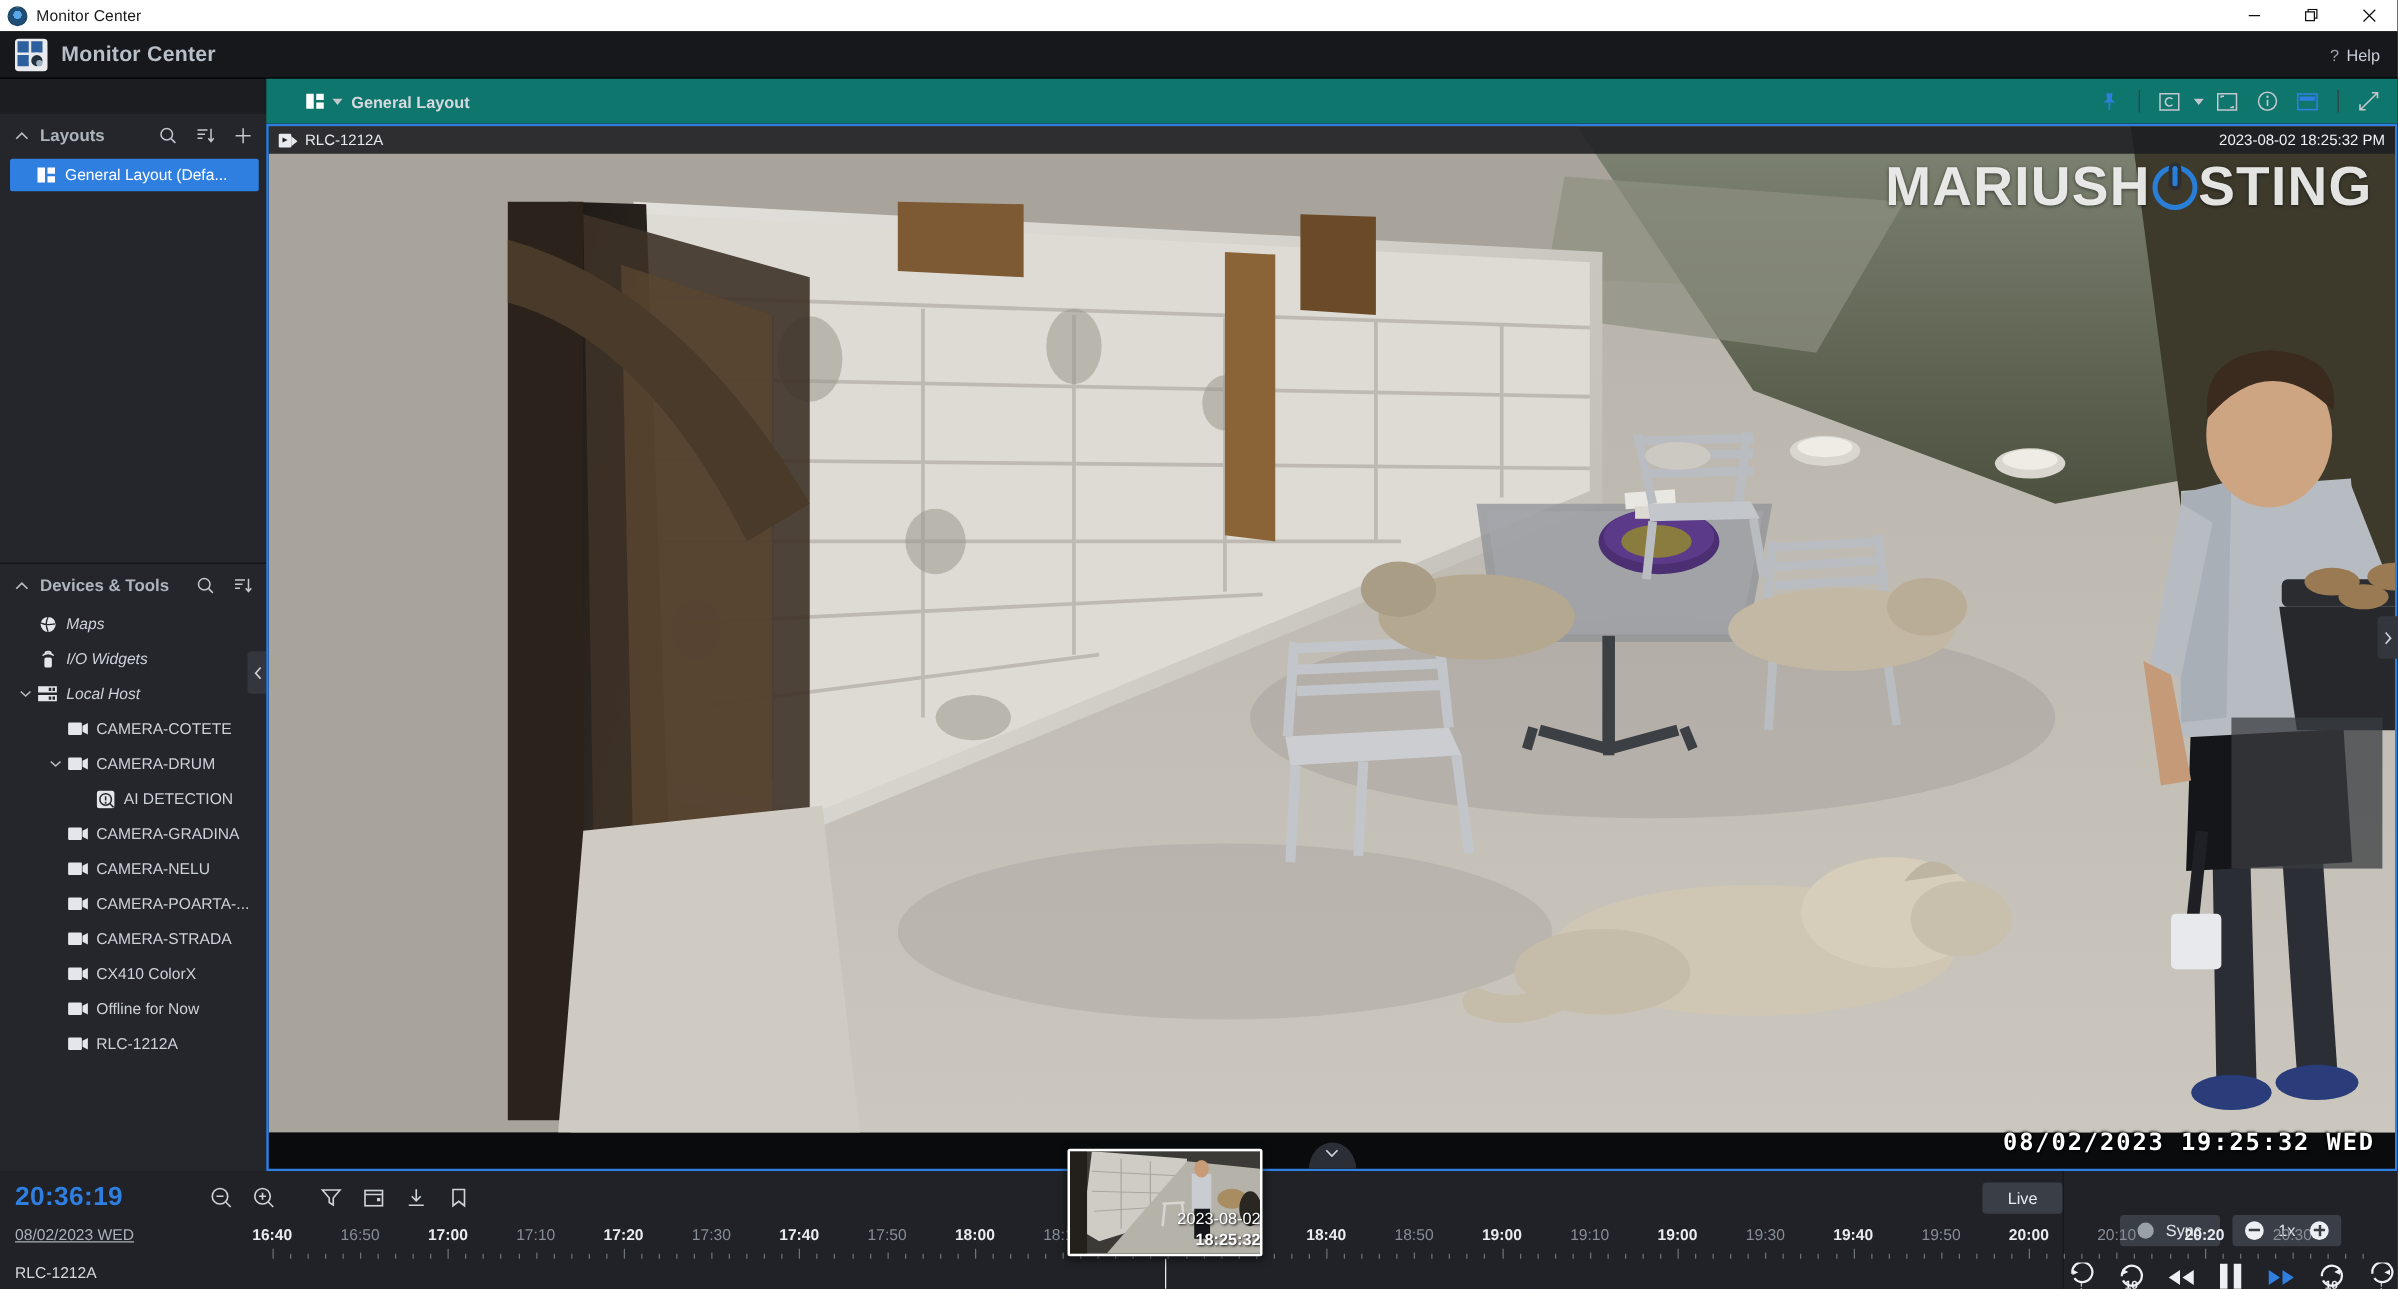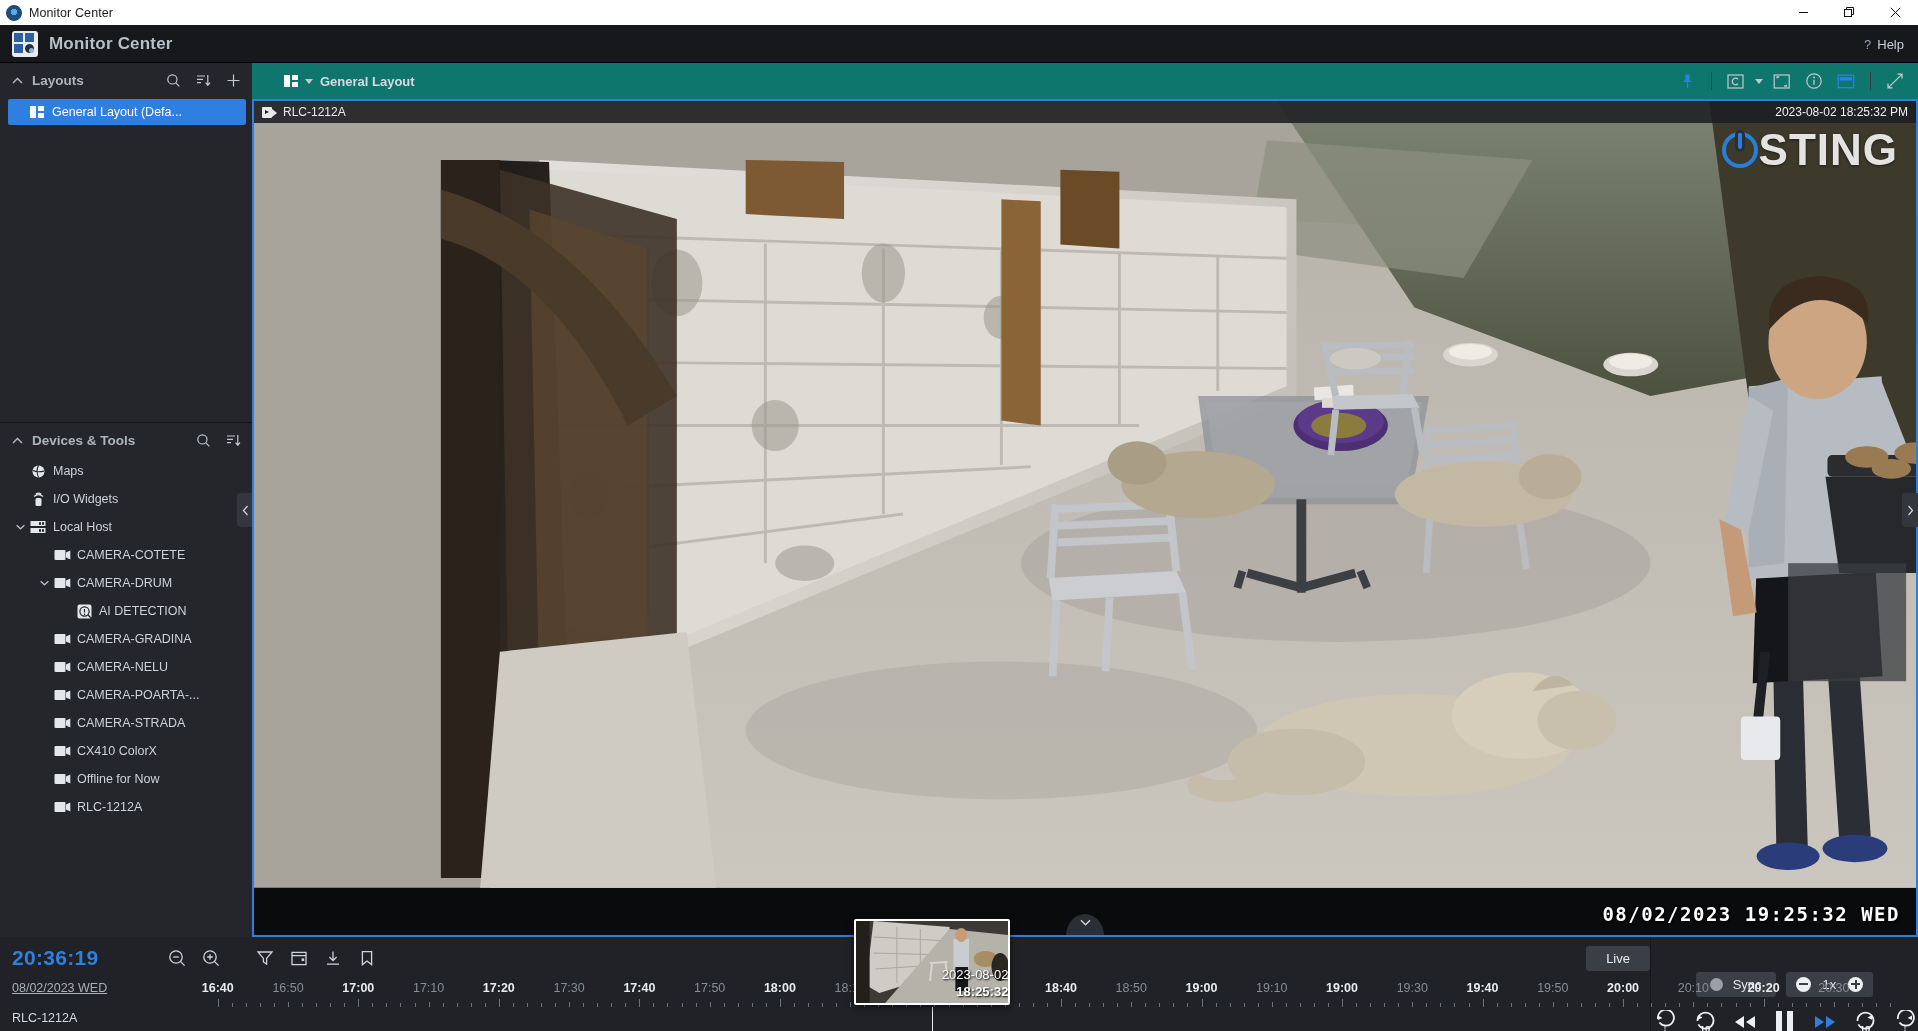--- a/index.html
+++ b/index.html
@@ -57,22 +57,22 @@
     display: flex; align-items: center; gap: 6px;
     font-size: 13px; color: #c9ced6;
   }
   .help-q { font-size: 13px; color: #9aa1ab; }
 
   
   .body-row { display: flex; height: 874px; }
 
   
   .sidebar {
-    width: 252px; background: #24262b; flex: none;
-    display: flex; flex-direction: column; position: relative;
+    width: 213px; background: #24262b; flex: none;
+    display: flex; flex-direction: column; position: relative; margin-top: 28px;
   }
   .panel-head {
     height: 34px; display: flex; align-items: center; padding: 0 8px 0 10px;
     gap: 8px; flex: none;
   }
   .chev {
     width: 14px; height: 14px; flex: none;
     display: flex; align-items: center; justify-content: center;
   }
   .panel-title { font-size: 13.5px; font-weight: bold; color: #aeb4bc; flex: 1; }
@@ -93,21 +93,21 @@
 
   .layouts-pane { height: 360px; border-bottom: 1px solid #121316; }
   .devices-pane { flex: 1; overflow: hidden; }
 
   .tree-item {
     height: 28px; display: flex; align-items: center;
     font-size: 12.5px; color: #cdd2d9; white-space: nowrap;
   }
   .tree-item .tw { width: 16px; height:16px; flex:none; display:flex; align-items:center; justify-content:center; }
   .tree-item .tico { width: 20px; height:16px; flex:none; display:flex; align-items:center; justify-content:center; margin-right:5px; }
-  .lvl0 { padding-left: 12px; }
+  .lvl0 { padding-left: 12px; font-style: italic; }
   .lvl1 { padding-left: 36px; }
   .lvl2 { padding-left: 58px; }
 
   .collapse-handle {
     position: absolute; right: -1px; top: 430px;
     width: 16px; height: 34px; background: #33363c;
     border-radius: 3px 0 0 3px;
     display: flex; align-items: center; justify-content: center;
     color: #cfd4da; font-size: 10px;
   }
@@ -776,20 +776,21 @@
         <span class="cam-ico">
           <span class="bod"></span>
             <span class="play"></span>
             <span class="lens"></span>
         </span>
         <span>RLC-1212A</span>
         <span class="vid-ts">2023-08-02 18:25:32 PM</span>
       </div>
 
       <div class="watermark">
+        <span>MARIUSH</span>
         <span class="wm-pwr"></span>
         <span>STING</span>
       </div>
 
       <div class="vid-stamp">08/02/2023  19:25:32  WED</div>
 
       <div class="expander-tab">
         <svg width="11" height="7" viewBox="0 0 11 7">
             <path d="M1 1.2L5.5 5.8 10 1.2" fill="none" stroke="#cfd4da" stroke-width="1.4"></path>
           </svg>

